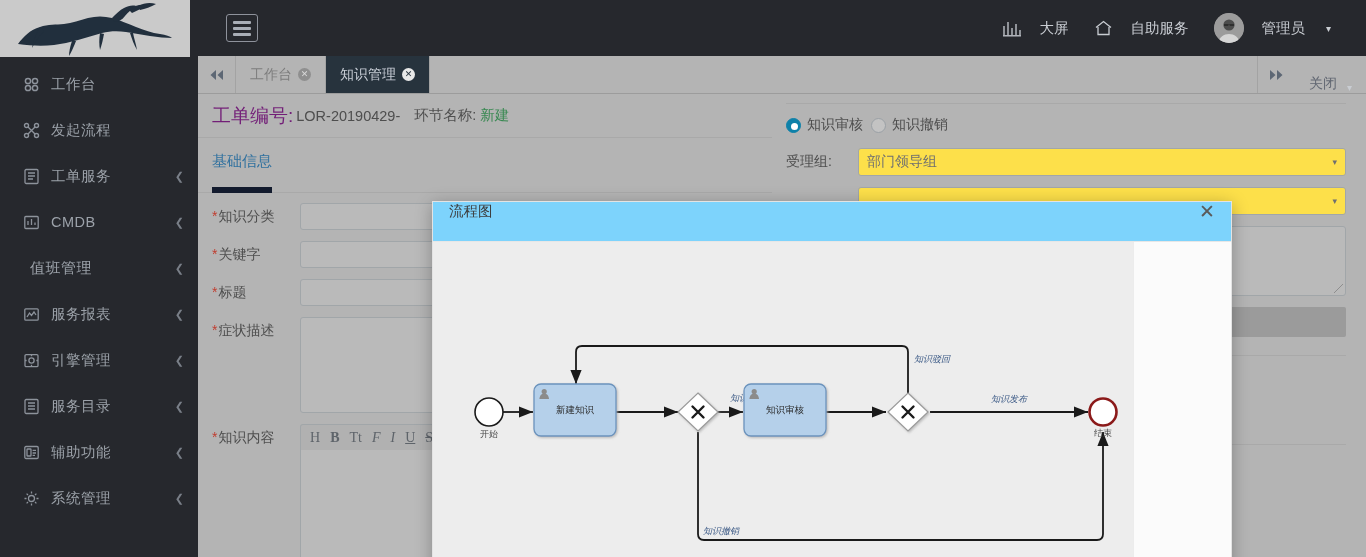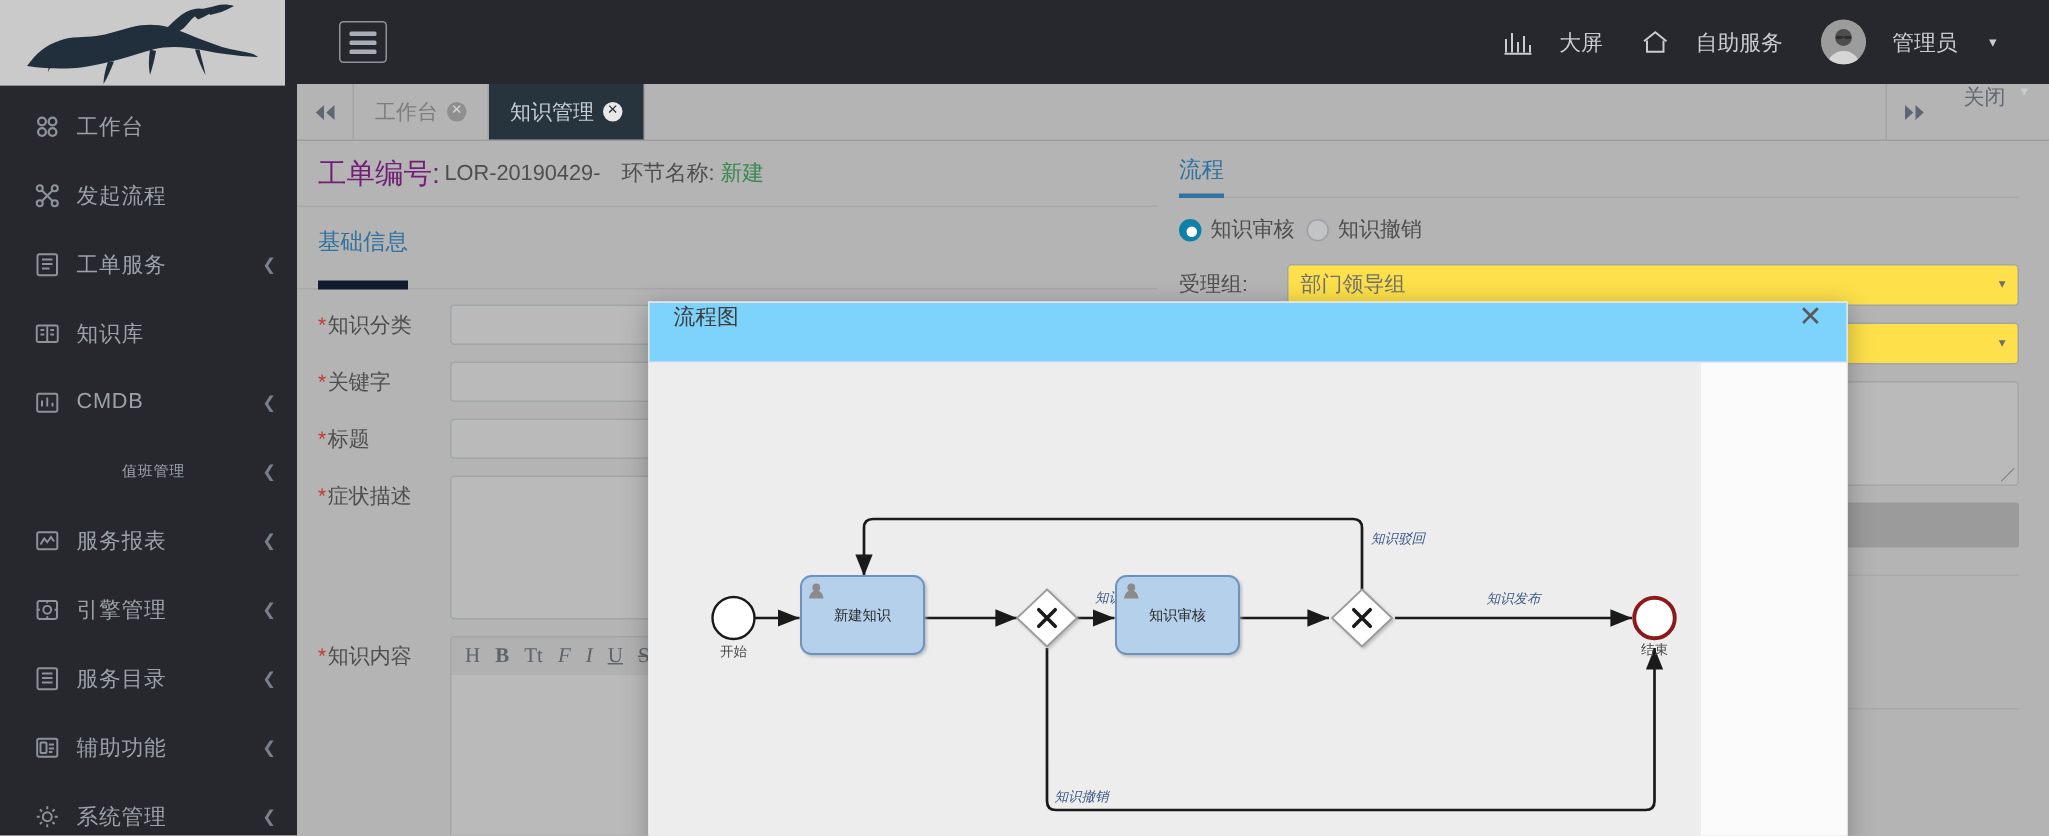--- a/index.html
+++ b/index.html
@@ -32,21 +32,21 @@
   }
   .nav-ico {
     width:19px; height:19px; margin-right:10px; flex:0 0 19px;
     display:inline-flex; align-items:center; justify-content:center;
     color:#8b919a;
   }
   .nav-ico svg { display:block; }
   .nav-label { flex:1; letter-spacing:.5px; white-space:nowrap; }
   .nav-caret { font-size:11px; color:#777d86; font-family:"DejaVu Sans",sans-serif; }
   .nav-item.noicon { padding-left:30px; }
-  .nav-item.noicon .nav-label{ font-size:10px;text-align:center; }
+  .nav-item.noicon .nav-label{ font-size:15px; }
 
   
   .topbar {
     position:absolute; left:198px; top:0; right:0; height:56px;
     background:#222429; display:flex; align-items:center; z-index:4;
   }
   .hamburger {
     width:32px; height:28px; margin-left:28px;
     border:1px solid #8c9099; border-radius:3px;
     display:flex; flex-direction:column; justify-content:center;
@@ -85,21 +85,21 @@
   }
   .tab.active { background:#232f3a; color:#c6ccd4; }
   .tab-close {
     width:13px;height:13px;border-radius:50%;background:#8d8d8d;color:#d8d8d8;
     font-size:9px; display:inline-flex;align-items:center;justify-content:center;
     line-height:1; font-family:"DejaVu Sans",sans-serif;
   }
   .tab.active .tab-close{ background:#e8e8e8; color:#232f3a;}
   .tab-spacer { flex:1; }
   .tab-close-menu{
-    display:flex;align-items:flex-start;gap:6px;padding:0 14px;font-size:14px;
+    display:flex;align-items:flex-end;gap:6px;padding:0 14px;font-size:14px;
     color:#5f6570;cursor:pointer;
   }
 
   
   .content {
     position:absolute; left:198px; top:94px; right:0; bottom:0;
     background:#b3b3b3; overflow:hidden;
   }
   .main-col {
     position:absolute; left:0; top:0; width:771px; bottom:0;
@@ -294,30 +294,20 @@
         <span class="nav-ico">
           <svg width="17" height="17" viewBox="0 0 17 17" fill="none" stroke="currentColor" stroke-width="1.3">
             <rect x="2" y="1.5" width="13" height="14" rx="1.2"></rect>
             <path d="M5 5h7M5 8h7M5 11h5"></path>
           </svg>
         </span>
         <span class="nav-label">工单服务</span>
         <span class="nav-caret">❮</span>
       </div>
 
-      <div class="nav-item">
-        <span class="nav-ico">
-          <svg width="17" height="17" viewBox="0 0 17 17" fill="none" stroke="currentColor" stroke-width="1.3">
-            <rect x="1.5" y="3" width="14" height="11" rx="1"></rect>
-            <path d="M8.5 3.5v10"></path>
-              <path d="M4 6h2.5M4 9h2.5M10.5 6H13M10.5 9H13"></path>
-          </svg>
-        </span>
-        <span class="nav-label">知识库</span>
-      </div>
 
       <div class="nav-item">
         <span class="nav-ico">
           <svg width="17" height="17" viewBox="0 0 17 17" fill="none" stroke="currentColor" stroke-width="1.3">
             <rect x="1.8" y="2.5" width="13.4" height="12" rx="1"></rect>
             <path d="M5 11V7M8.5 11V5M12 11V8.5"></path>
           </svg>
         </span>
         <span class="nav-label">CMDB</span>
         <span class="nav-caret">❮</span>
@@ -553,23 +543,20 @@
               <i style="text-decoration:line-through">S</i>
             </div>
             <div class="editor-body"></div>
           </div>
         </div>
 
       </div>
     </div>
 
     <div class="right-col">
-      <div class="rp-title-wrap">
-        <span class="rp-title">流程</span>
-      </div>
       <div class="rp-rule"></div>
 
       <div class="radios">
         <label class="radio">
           <span class="rd on"></span>
           <span>知识审核</span>
         </label>
         <label class="radio">
           <span class="rd"></span>
           <span>知识撤销</span>

